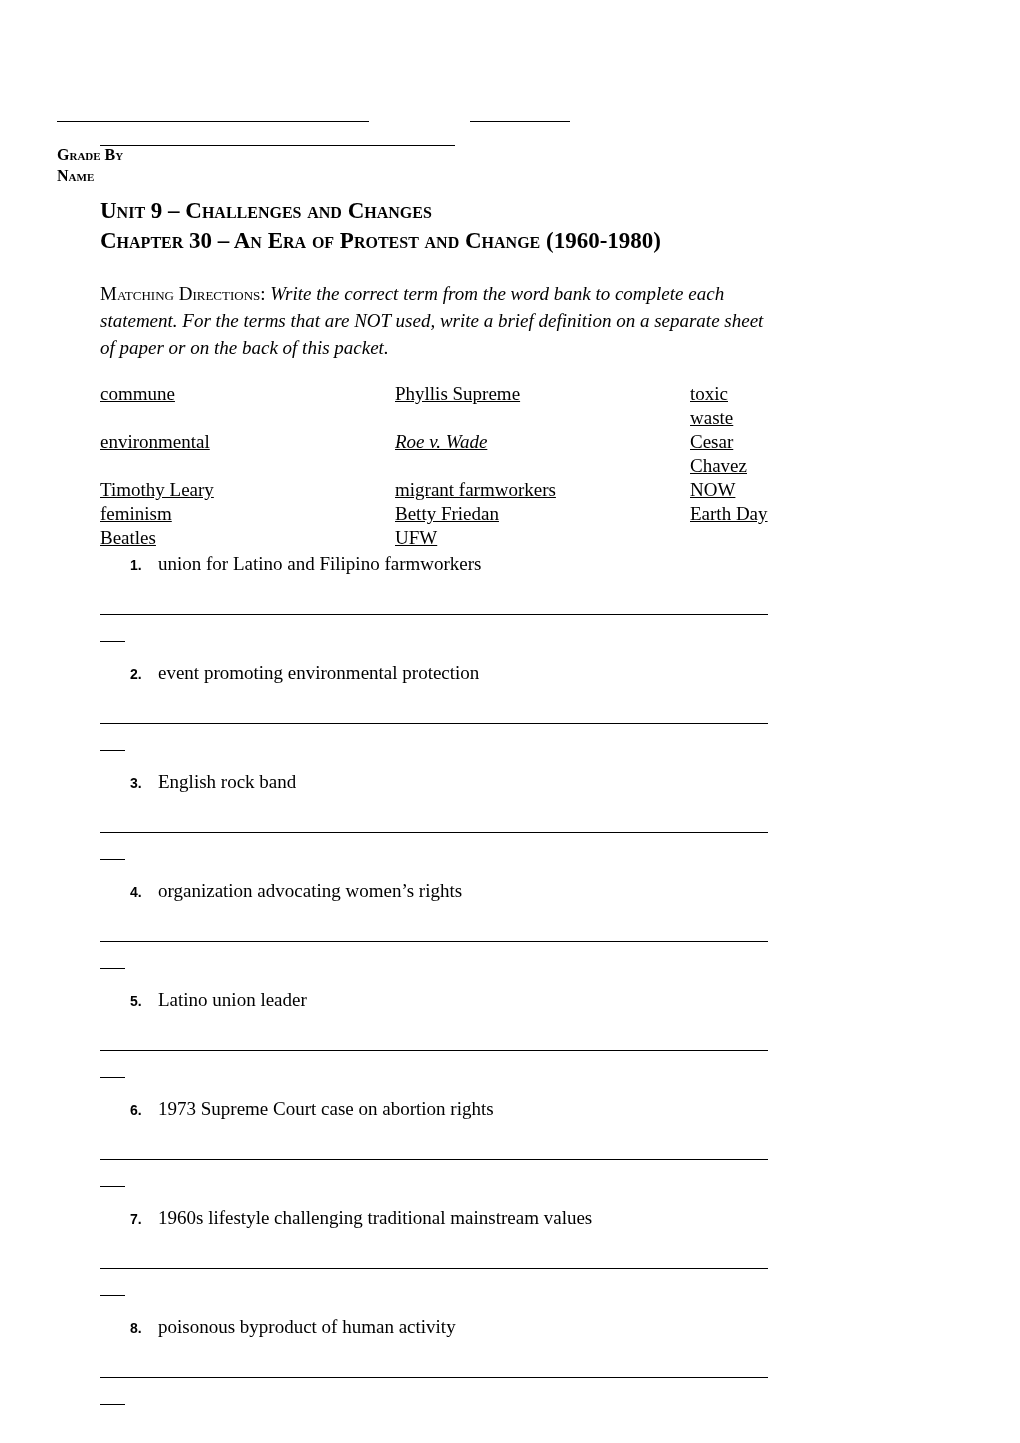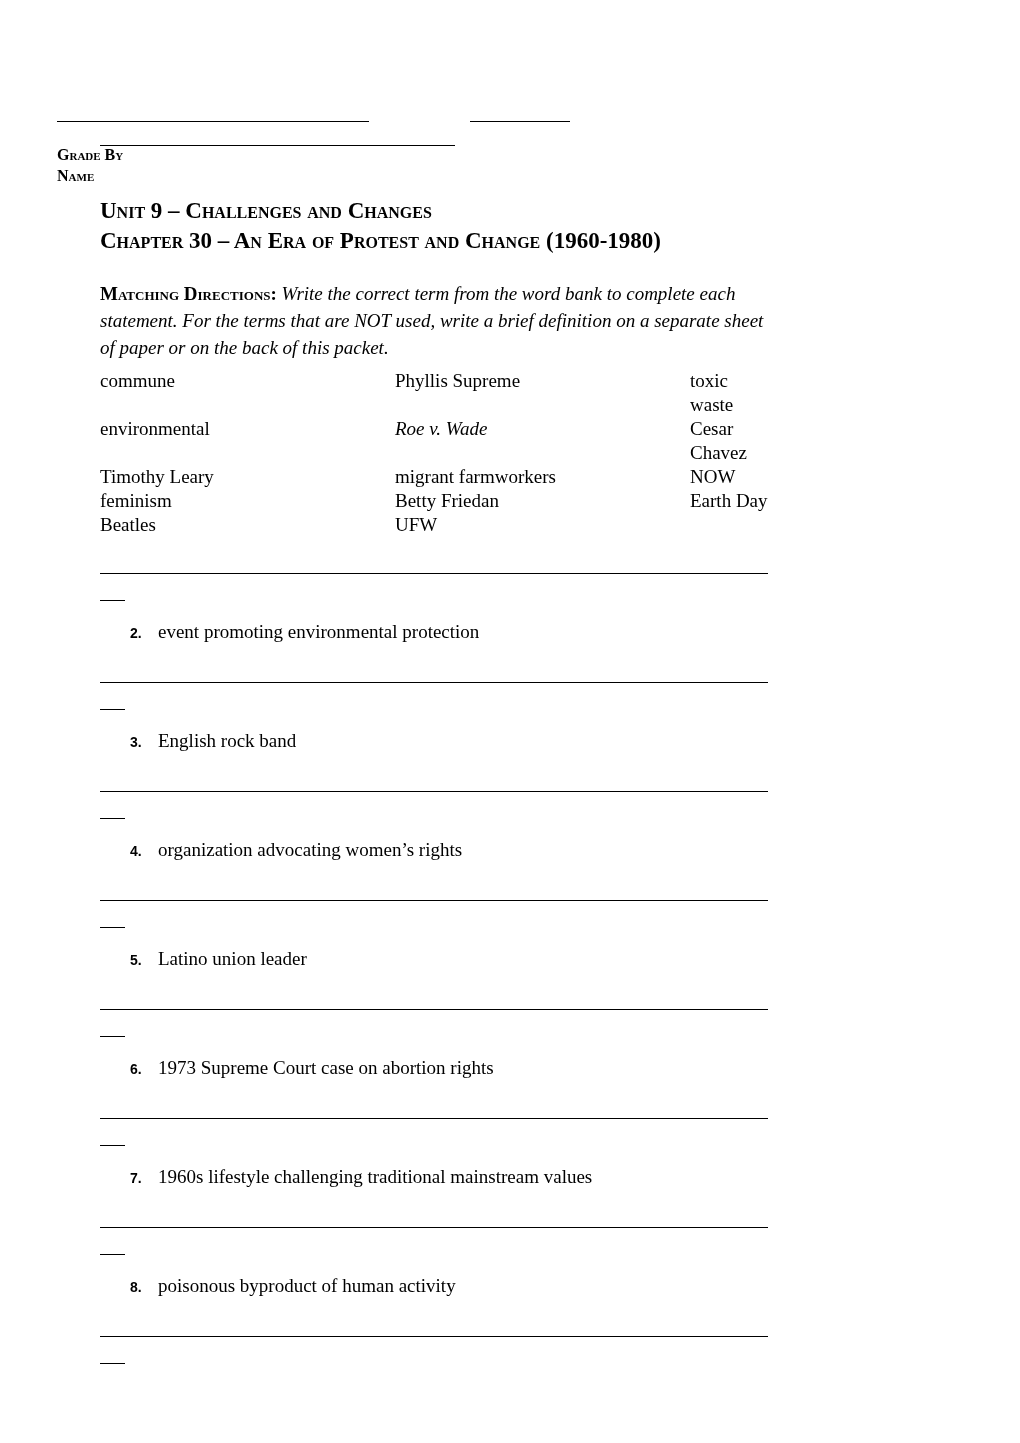--- a/index.html
+++ b/index.html
@@ -50,30 +50,31 @@
   .title { margin-top: 10px; }
 
   .directions {
     margin-top: 24px;
     font-size: 19px;
     line-height: 27px;
     font-style: italic;
   }
   .directions .dir-label {
     font-style: normal;
-    font-weight: bold;
+    font-weight: normal;
     font-variant: small-caps;
   }
 
   .word-bank {
-    margin-top: 8px;
+    margin-top: 21px;
     display: grid;
     grid-template-columns: 295px 295px 1fr;
     font-size: 19px;
     line-height: 24px;
+    text-decoration: underline;
   }
   .word-bank .italic { font-style: italic; }
 
   .questions { margin-top: 1px; }
   .q-block { margin-bottom: 18px; }
   .q-row {
     padding-left: 30px;
     font-size: 19px;
     line-height: 26px;
   }
@@ -139,20 +140,23 @@
     <span>Earth Day</span>
 
     <span>Beatles</span>
     <span>UFW</span>
     <span></span>
   </div>
 
   <div class="questions">
 
     <div class="q-block">
+      <div class="q-row">
+        <span class="q-num">1.</span><span class="q-text">union for Latino and Filipino farmworkers</span>
+      </div>
       <div class="answer-line"></div>
       <div class="answer-short"></div>
     </div>
 
     <div class="q-block">
       <div class="q-row">
         <span class="q-num">2.</span><span class="q-text">event promoting environmental protection</span>
       </div>
       <div class="answer-line"></div>
       <div class="answer-short"></div>

